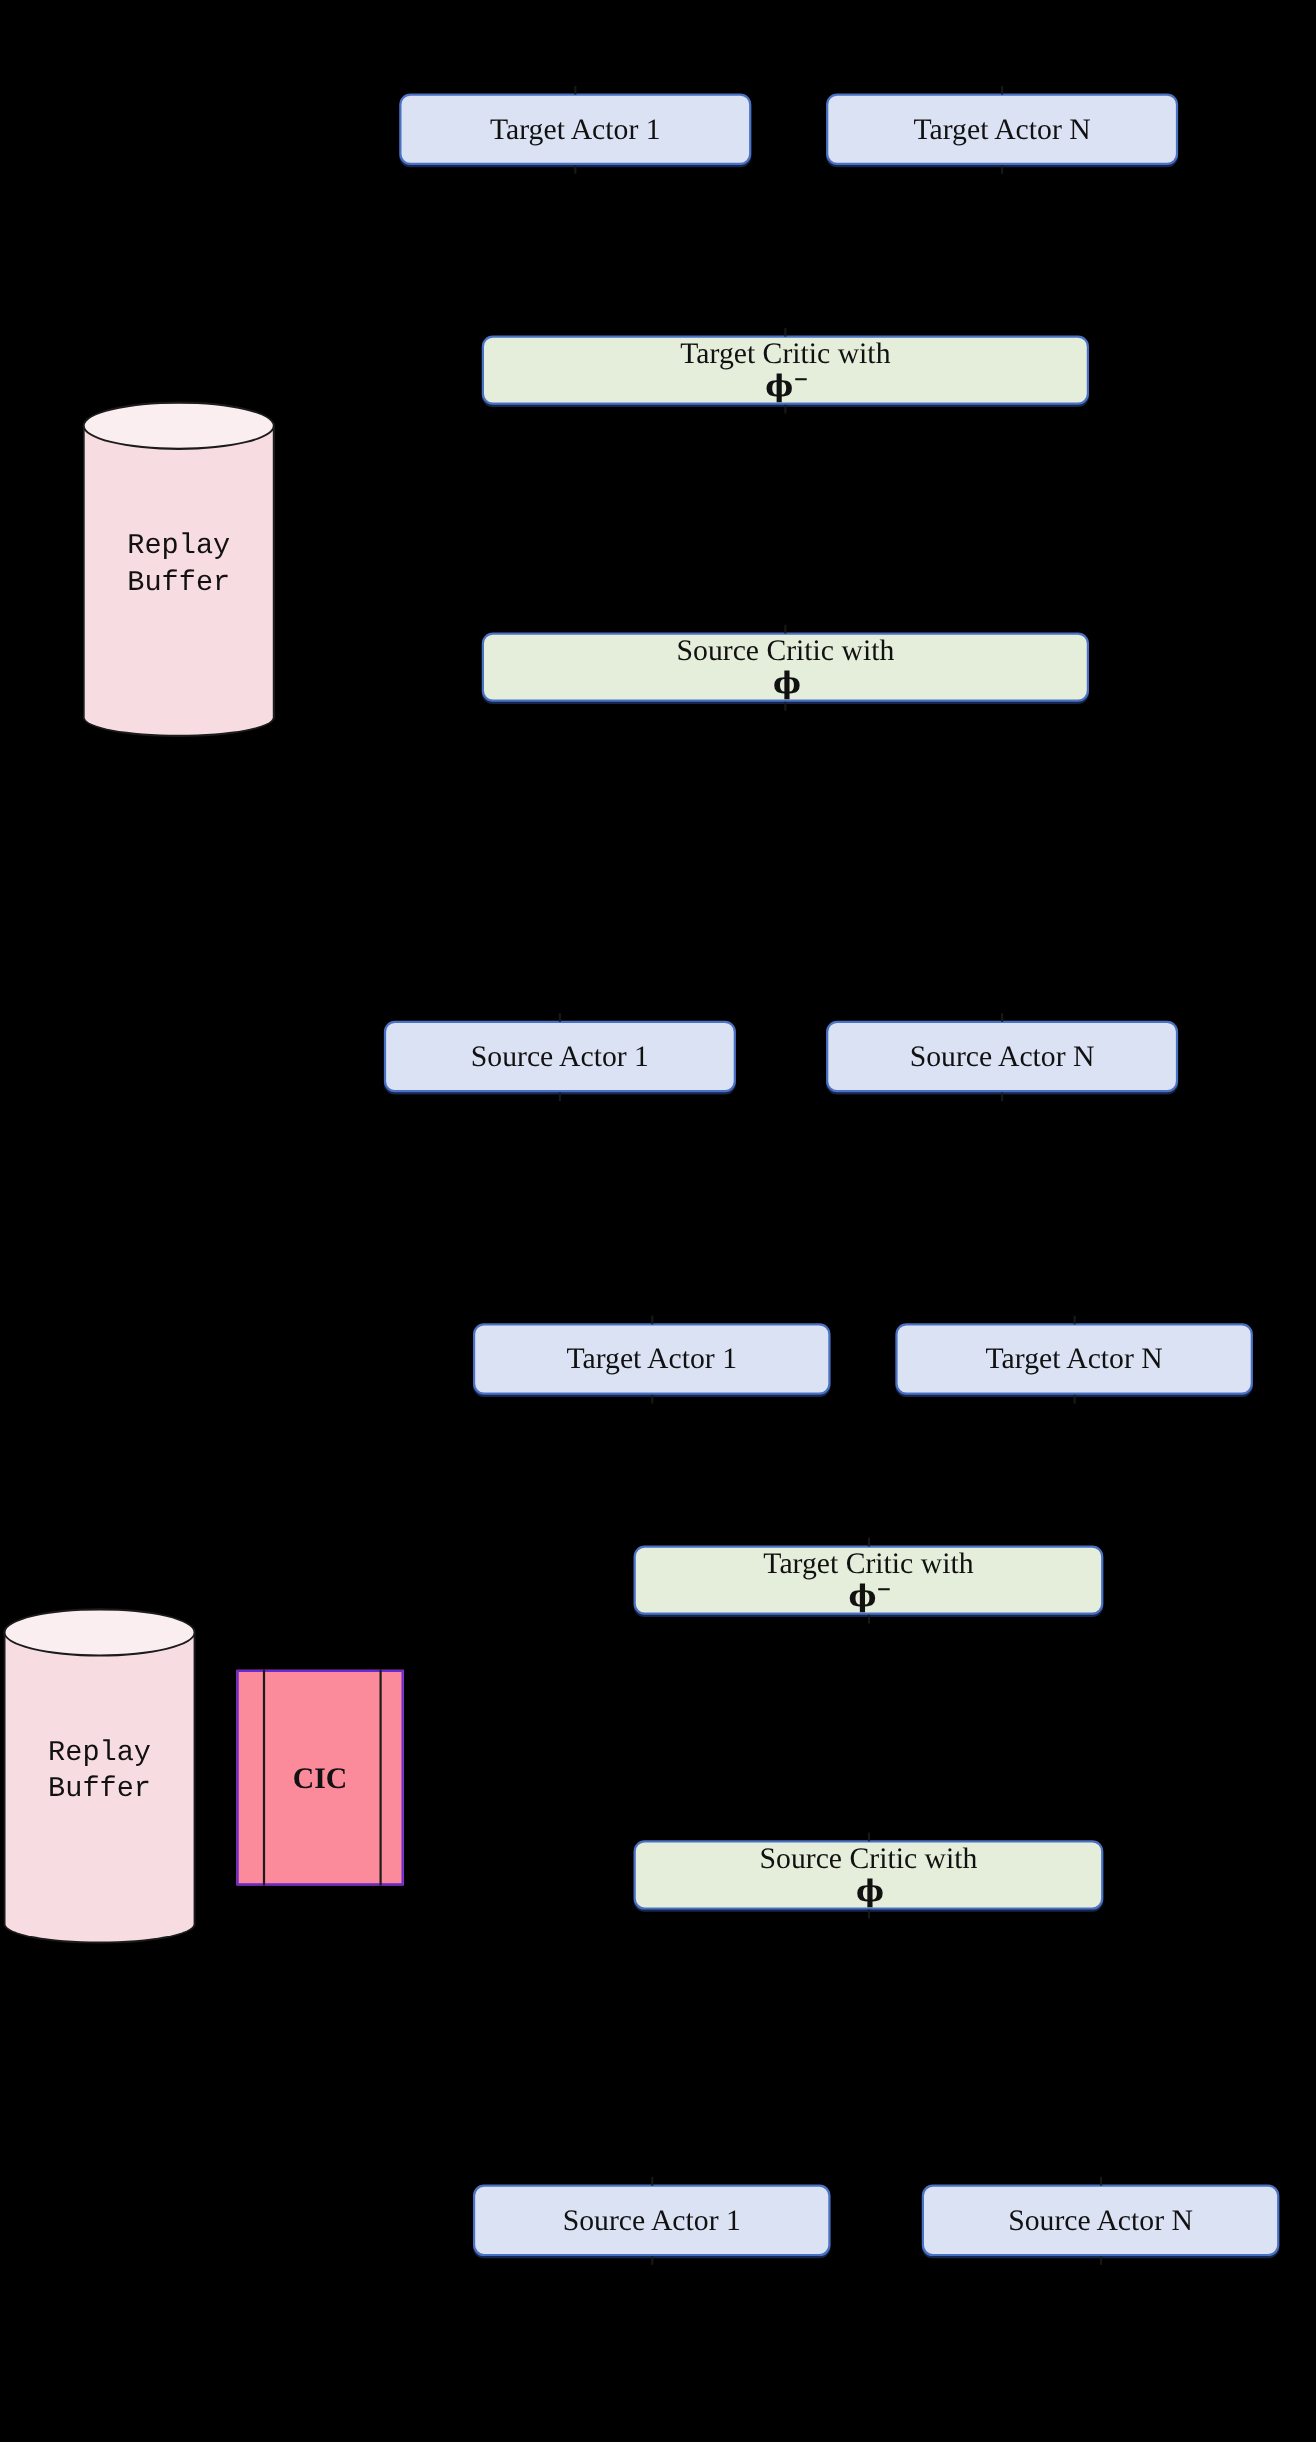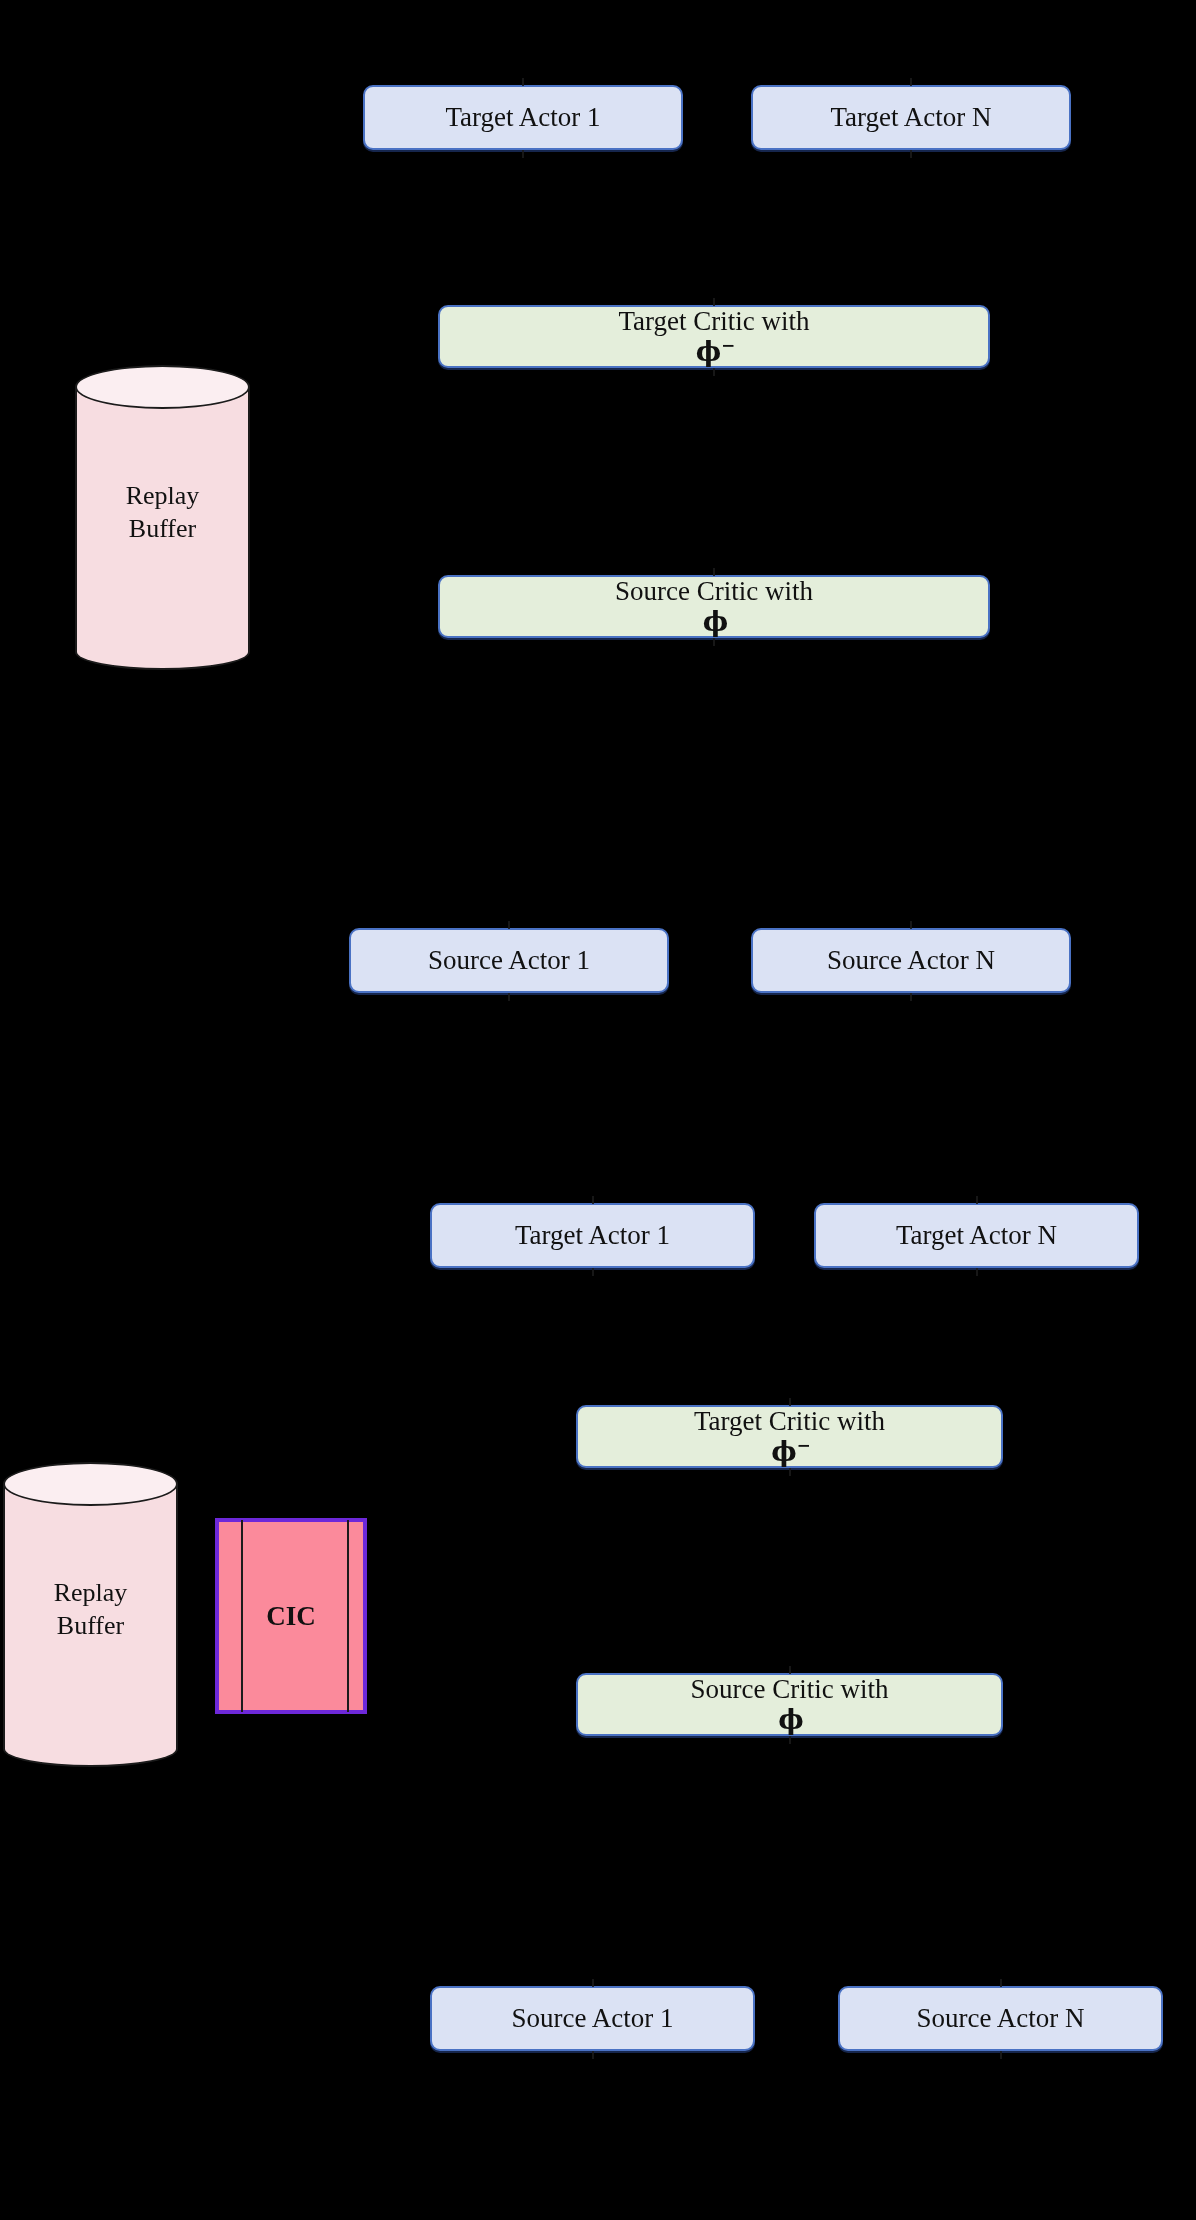--- a/index.html
+++ b/index.html
@@ -49,20 +49,21 @@
   }
   .node .math sup {
     font-size: 0.62em;
     vertical-align: super;
     line-height: 0;
   }
 
   
   .cylinder {
     position: absolute;
+    font-family: Liberation Mono, monospace;
   }
   .cyl-body {
     position: absolute;
     left: 0;
     right: 0;
     background: #f7dde1;
     border-left: 2px solid #1b1b1b;
     border-right: 2px solid #1b1b1b;
     border-bottom: 2px solid #1b1b1b;
     border-bottom-left-radius: 50% 18px;
@@ -88,21 +89,21 @@
     font-size: 26px;
     line-height: 1.25;
     z-index: 3;
     pointer-events: none;
   }
 
   
   .cic {
     position: absolute;
     background: #fb8a9b;
-    border: 4px solid #6d28d9;
+    border: 2px solid #6d28d9;
     box-sizing: border-box;
     display: flex;
     align-items: center;
     justify-content: center;
   }
   .cic-bar {
     position: absolute;
     top: -2px;
     bottom: -2px;
     width: 0;

